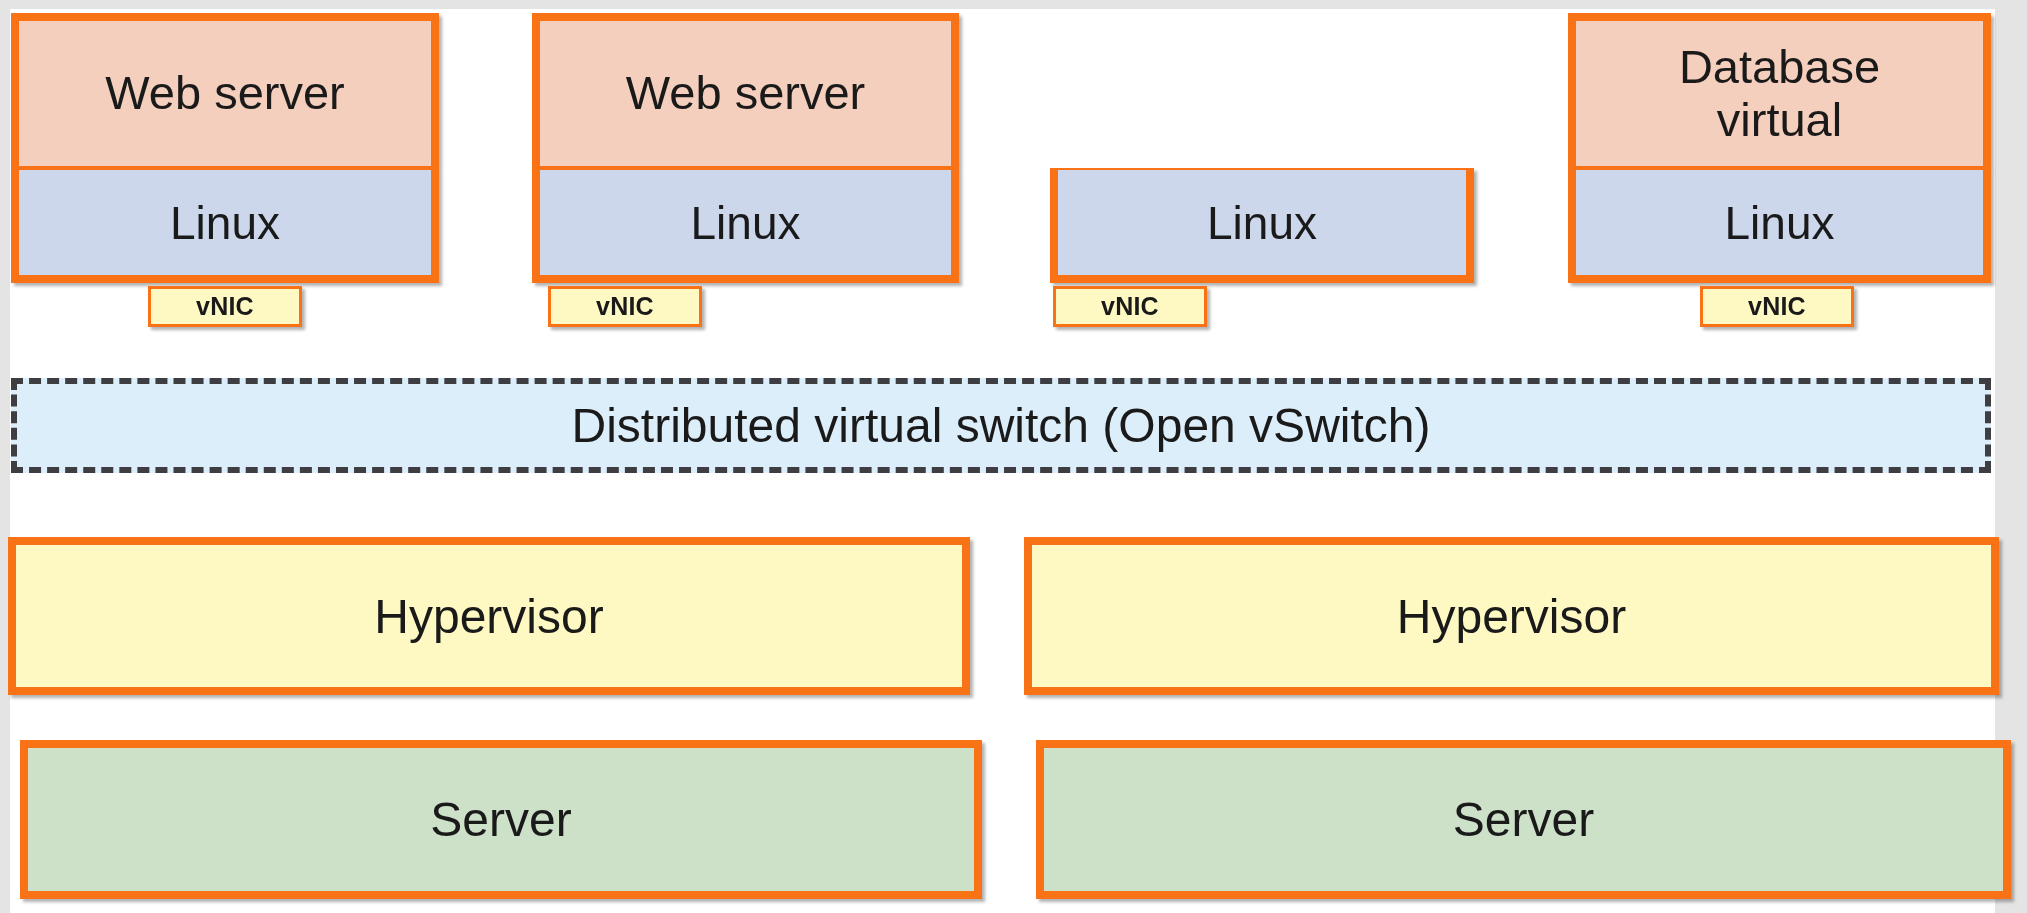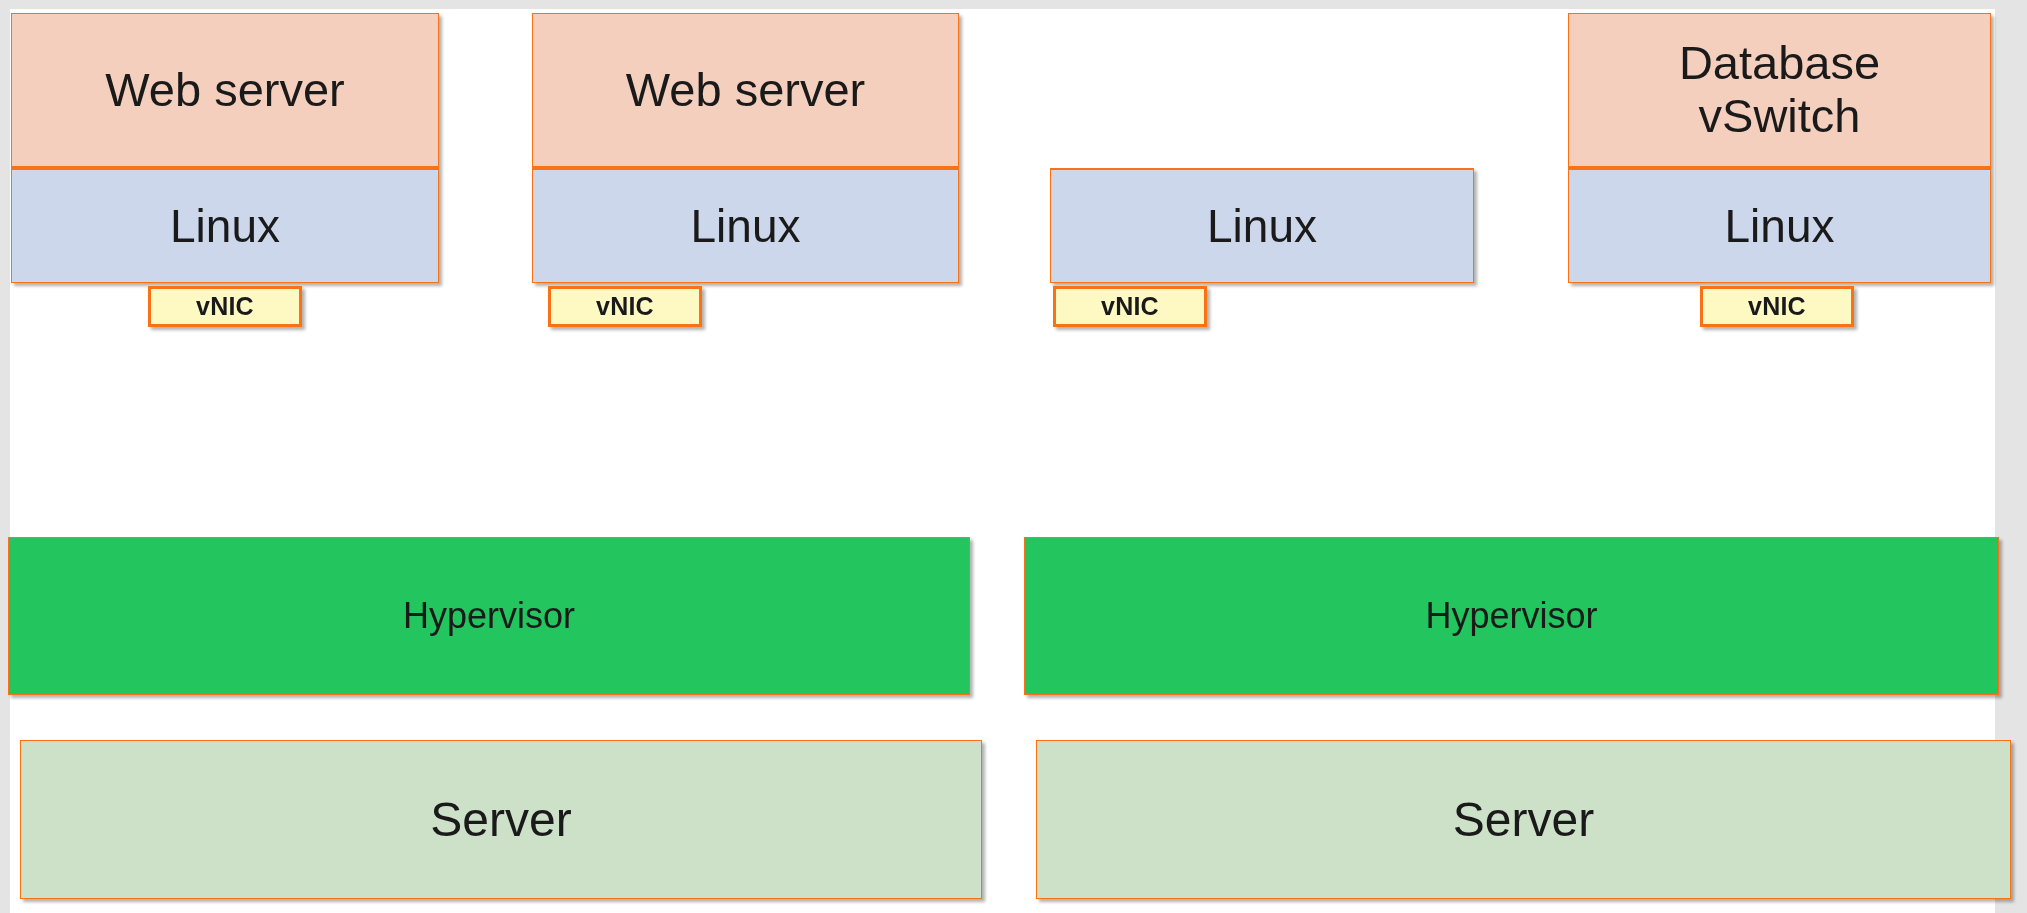--- a/index.html
+++ b/index.html
@@ -19,21 +19,21 @@
     position: absolute;
     left: 10px;
     top: 9px;
     width: 1985px;
     height: 904px;
     background: #ffffff;
   }
   .box {
     position: absolute;
     box-sizing: border-box;
-    border: 1px solid #f97316;
+    border: 8px solid #f97316;
     display: flex;
     align-items: center;
     justify-content: center;
     text-align: center;
     color: #1a1a1a;
     box-shadow: 3px 3px 3px rgba(0,0,0,0.30);
   }
   .vm-app {
     background: #f5cfbd;
     font-size: 47px;
@@ -52,22 +52,22 @@
     letter-spacing: 0.2px;
     border-width: 3px;
   }
   .vswitch {
     background: #ddeefb;
     border: 6px dashed #3d3d42;
     font-size: 48px;
     box-shadow: none;
   }
   .hypervisor {
-    background: #22c55e;
-    font-size: 36px;
+    background: #fef9c3;
+    font-size: 48px;
   }
   .server-hw {
     background: #cde0c8;
     font-size: 48px;
     margin-left: 12px;
   }
   .label { display: block; }
 </style>
 </head>
 <body>
@@ -96,29 +96,32 @@
     </div>
 
     <div class="box vm-os" style="left:1040px; top:159px; width:424px; height:115px;">
       <span class="label">Linux</span>
     </div>
     <div class="box vnic" style="left:1043px; top:277px; width:154px; height:41px;">
       <span class="label">vNIC</span>
     </div>
 
     <div class="box vm-app" style="left:1558px; top:4px; width:423px; height:155px;">
-      <span class="label" style="max-width:290px;">Database vSwitch</span>
+      <span class="label" style="max-width:290px;">Database virtual</span>
     </div>
     <div class="box vm-os" style="left:1558px; top:159px; width:423px; height:115px;">
       <span class="label">Linux</span>
     </div>
     <div class="box vnic" style="left:1690px; top:277px; width:154px; height:41px;">
       <span class="label">vNIC</span>
     </div>
 
+    <div class="box vswitch" style="left:1px; top:369px; width:1980px; height:95px;">
+      <span class="label">Distributed virtual switch (Open vSwitch)</span>
+    </div>
 
     <div class="box hypervisor" style="left:-2px; top:528px; width:962px; height:158px;">
       <span class="label">Hypervisor</span>
     </div>
     <div class="box server-hw" style="left:-2px; top:731px; width:962px; height:159px;">
       <span class="label">Server</span>
     </div>
 
     <div class="box hypervisor" style="left:1014px; top:528px; width:975px; height:158px;">
       <span class="label">Hypervisor</span>

